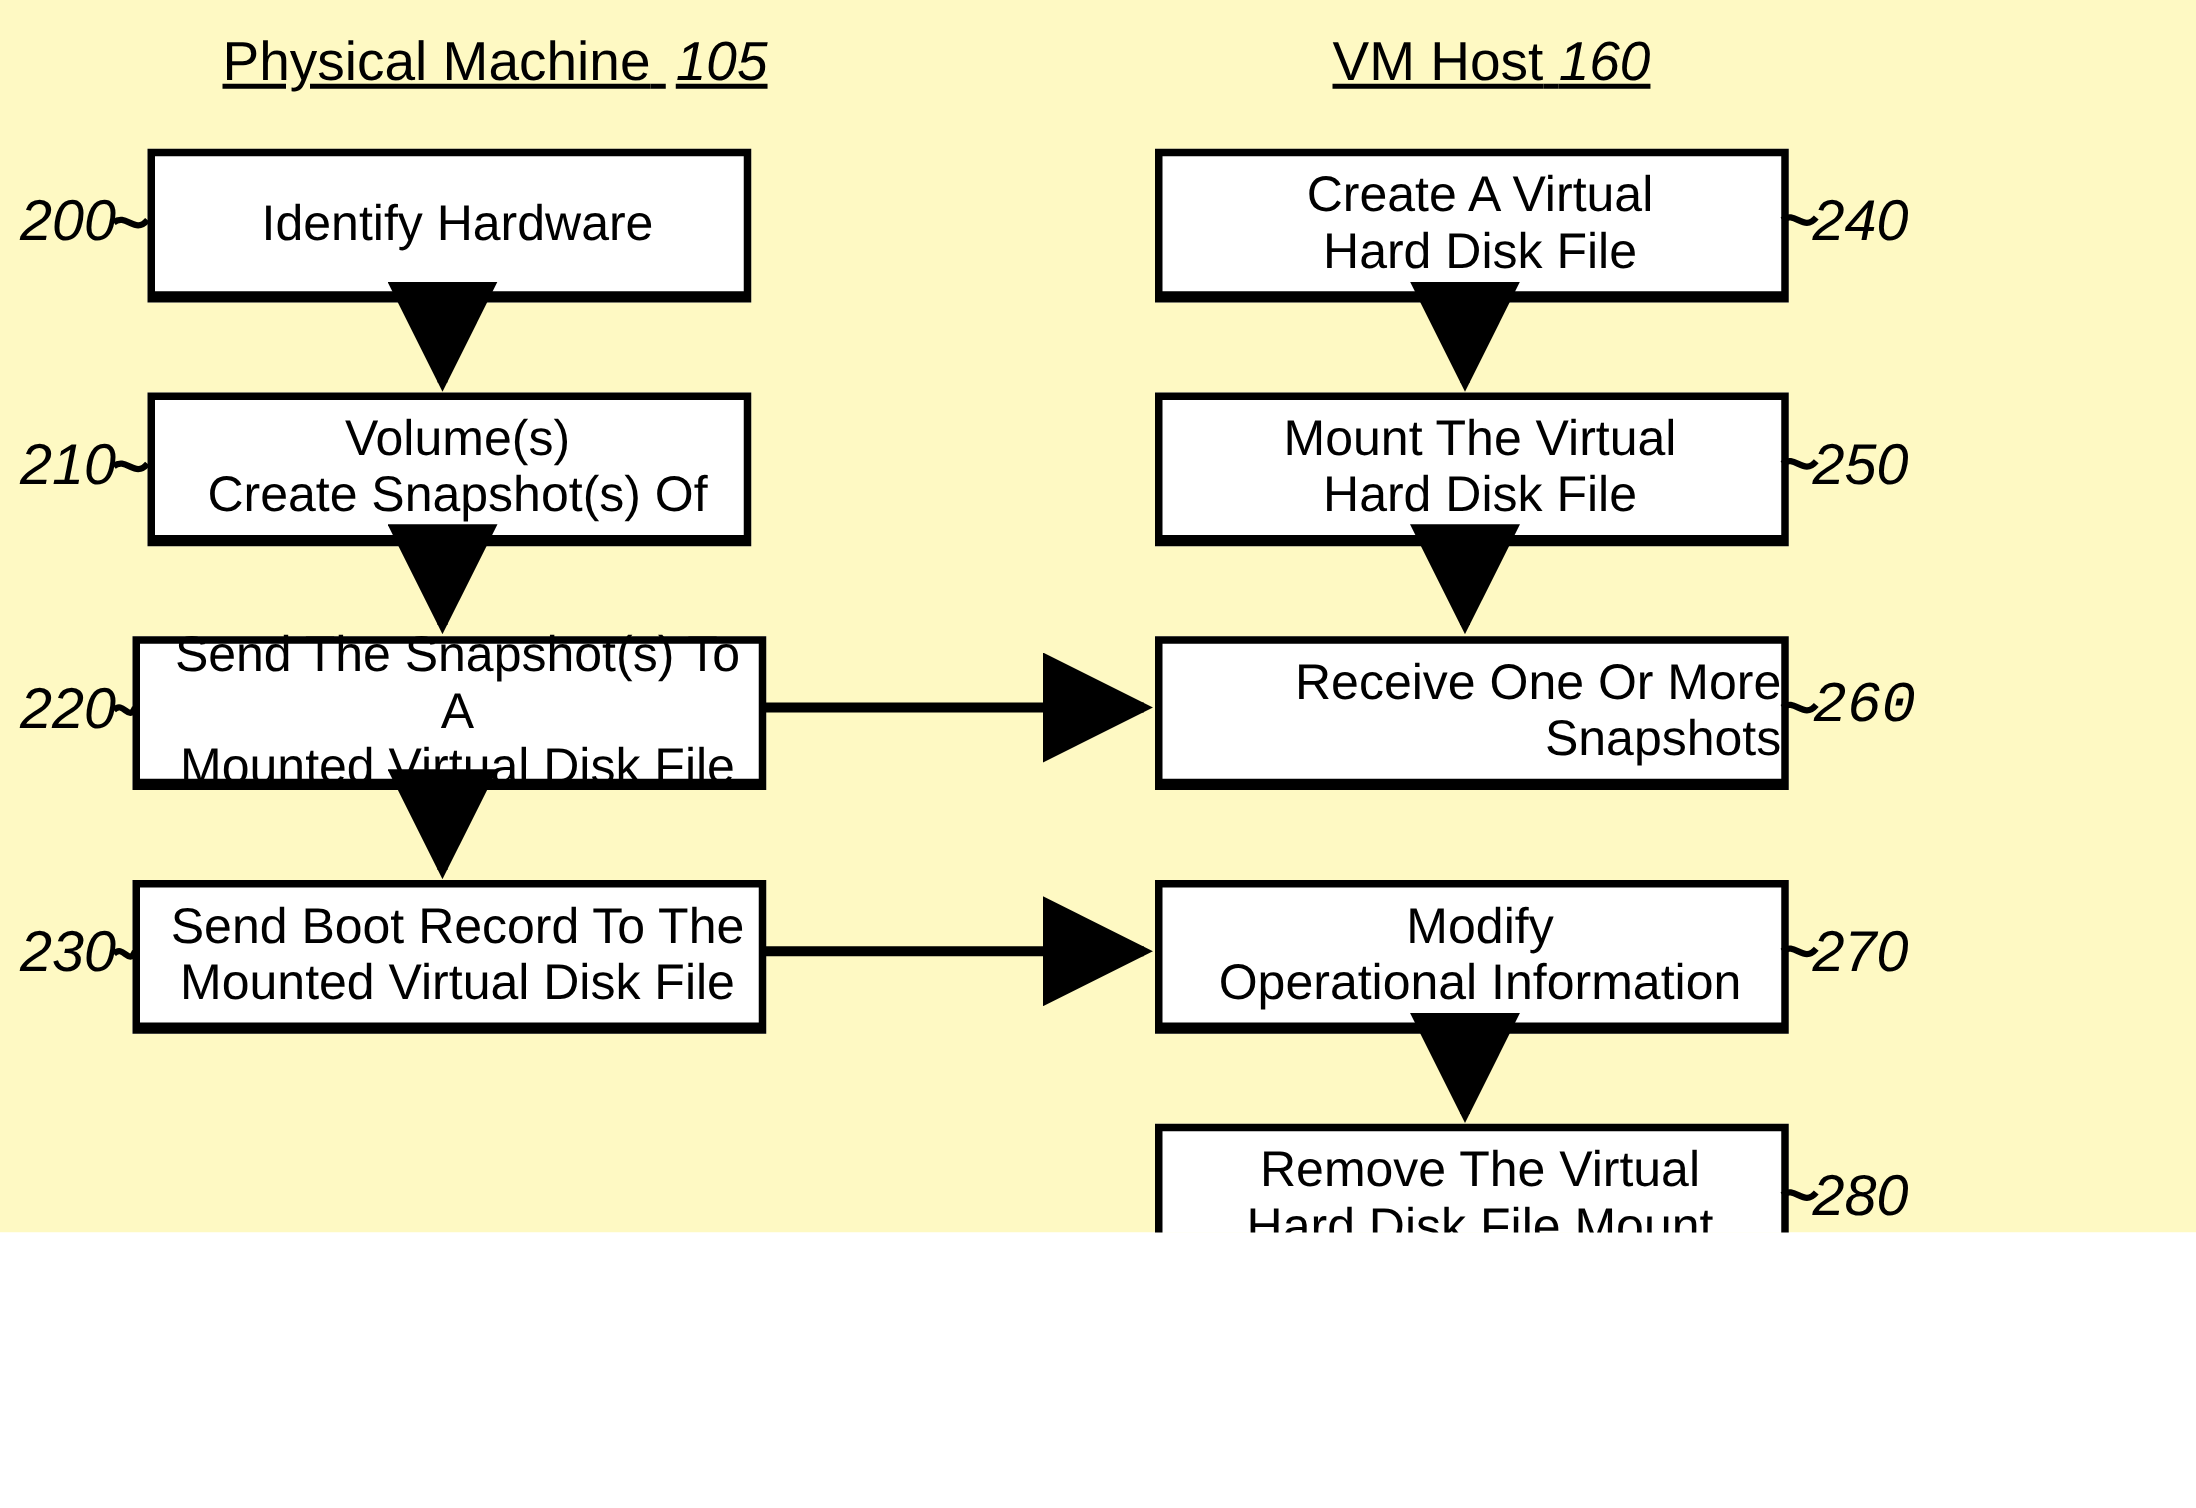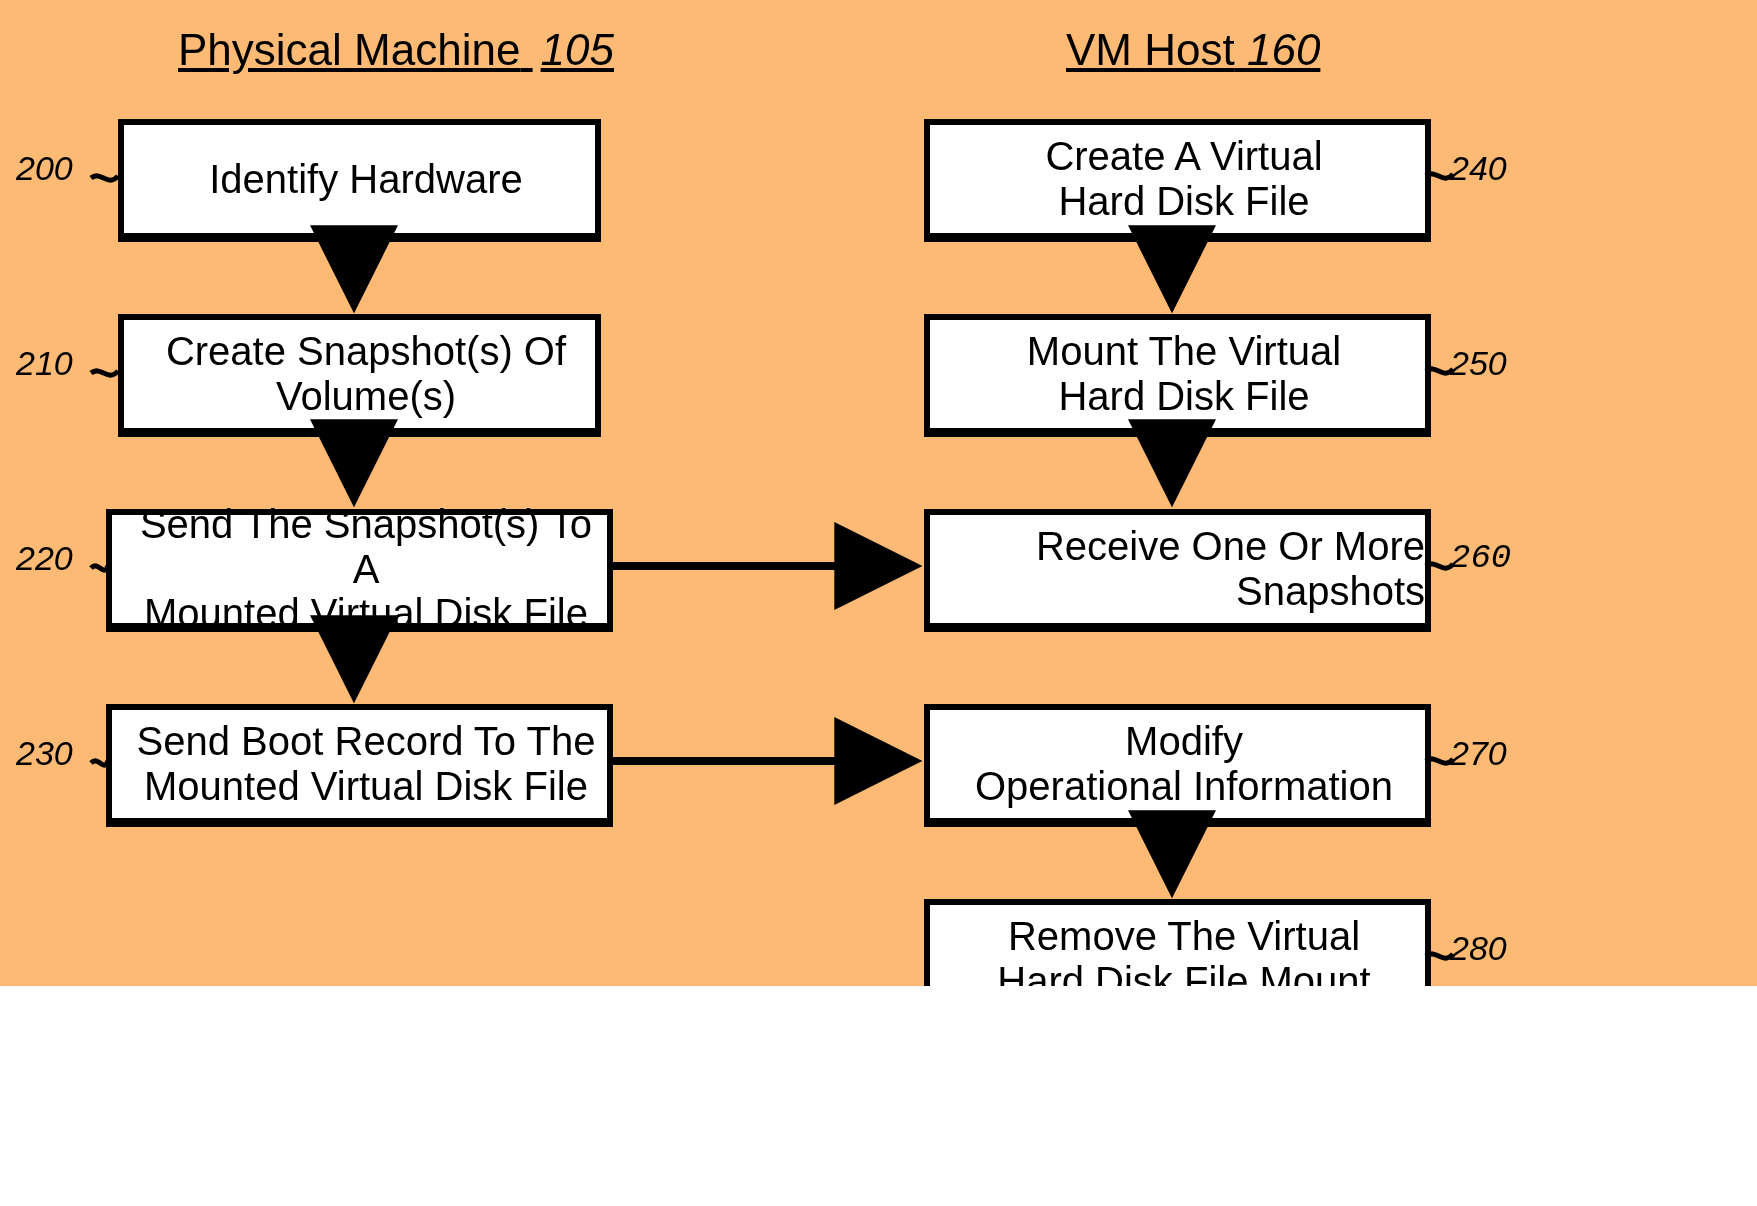--- a/index.html
+++ b/index.html
@@ -5,21 +5,21 @@
   html, body {
     margin: 0;
     padding: 0;
     background: #ffffff;
     font-family: Arial, Helvetica, sans-serif;
   }
   .stage {
     position: relative;
     width: 1757px;
     height: 986px;
-    background: #fdba74;
+    background: #fef9c3;
   }
   .heading {
     position: absolute;
     font-weight: 400;
     font-size: 44px;
     text-decoration: underline;
     white-space: nowrap;
     color: #000;
   }
   .heading .num {
@@ -35,21 +35,21 @@
     flex-direction: column;
     justify-content: center;
     font-size: 40px;
     line-height: 1.12;
     color: #000;
   }
   .fbox span { display: block; padding-left: 13px; }
   .ref {
     position: absolute;
     font-style: italic;
-    font-size: 34px;
+    font-size: 46px;
     color: #000;
     white-space: nowrap;
     text-align: right;
   }
   svg.overlay {
     position: absolute;
     left: 0;
     top: 0;
     width: 1757px;
     height: 1206px;
@@ -67,22 +67,22 @@
   </div>
   <div class="heading" style="left:1066px; top:25px;">
     <span style="display:inline;">VM Host</span>
     <span class="num" style="display:inline;"> 160</span>
   </div>
 
   <div class="fbox" style="left:118px; top:119px; width:471px; height:108px;">
     <span>Identify Hardware</span>
   </div>
   <div class="fbox" style="left:118px; top:314px; width:471px; height:108px;">
+    <span>Volume(s)</span>
     <span>Create Snapshot(s) Of</span>
-    <span>Volume(s)</span>
   </div>
   <div class="fbox" style="left:106px; top:509px; width:495px; height:108px;">
     <span>Send The Snapshot(s) To A</span>
     <span>Mounted Virtual Disk File</span>
   </div>
   <div class="fbox" style="left:106px; top:704px; width:495px; height:108px;">
     <span>Send Boot Record To The</span>
     <span>Mounted Virtual Disk File</span>
   </div>
 

